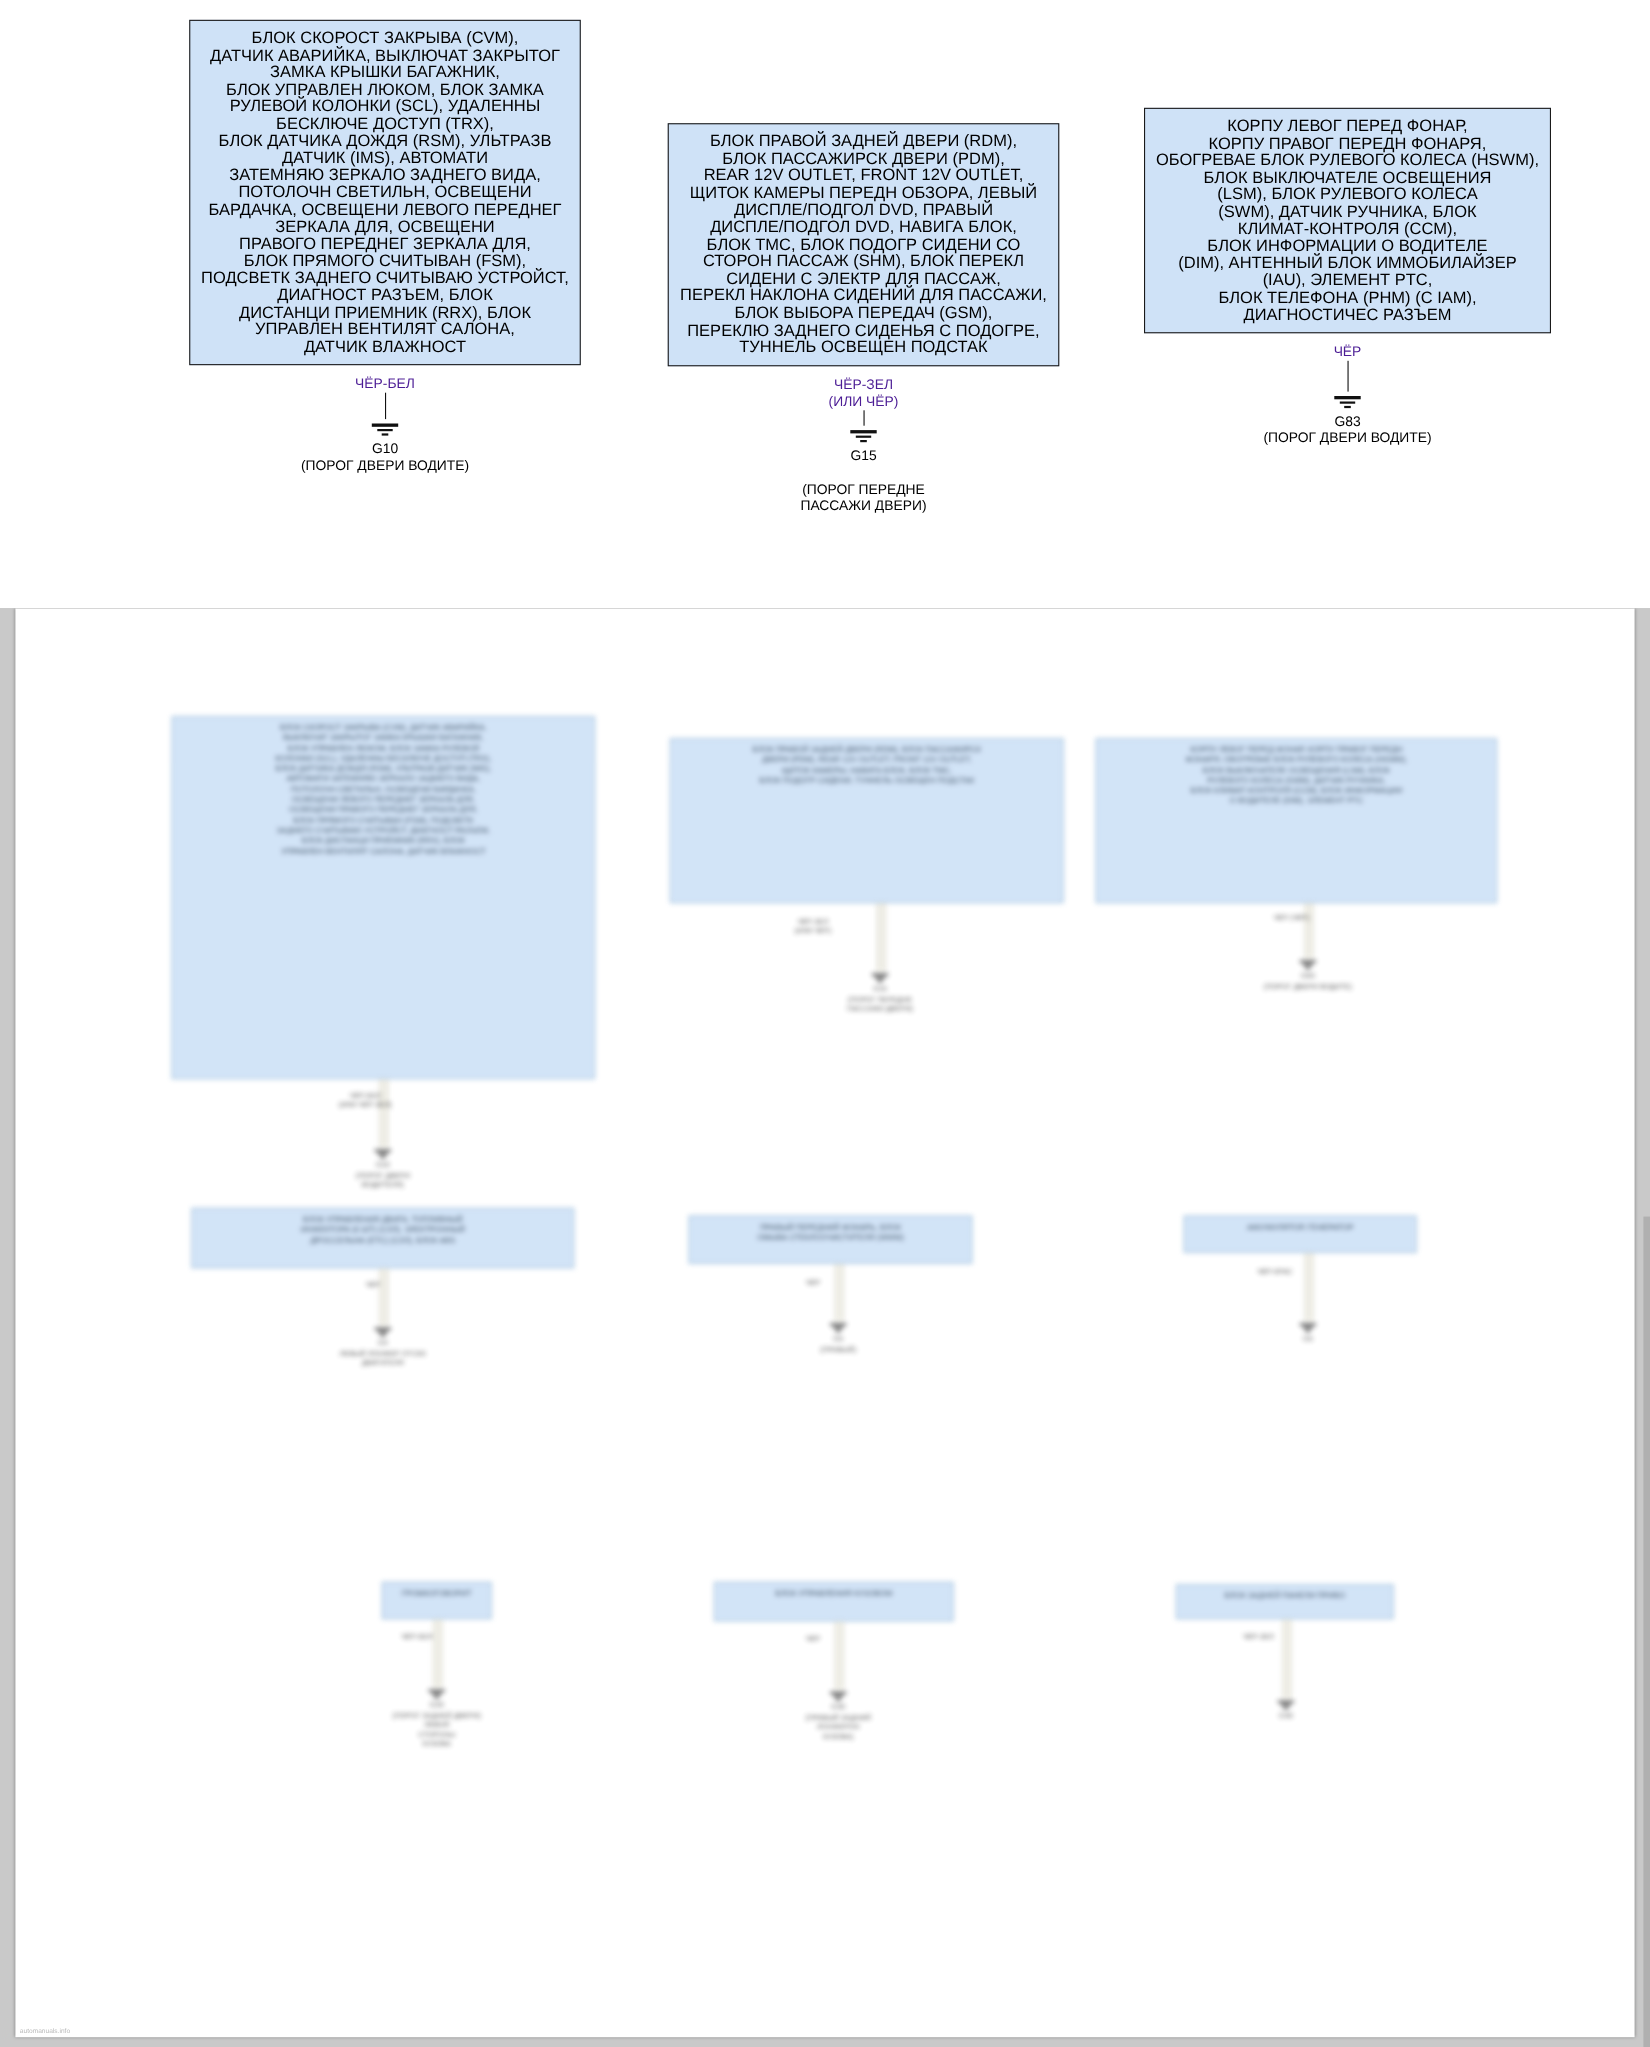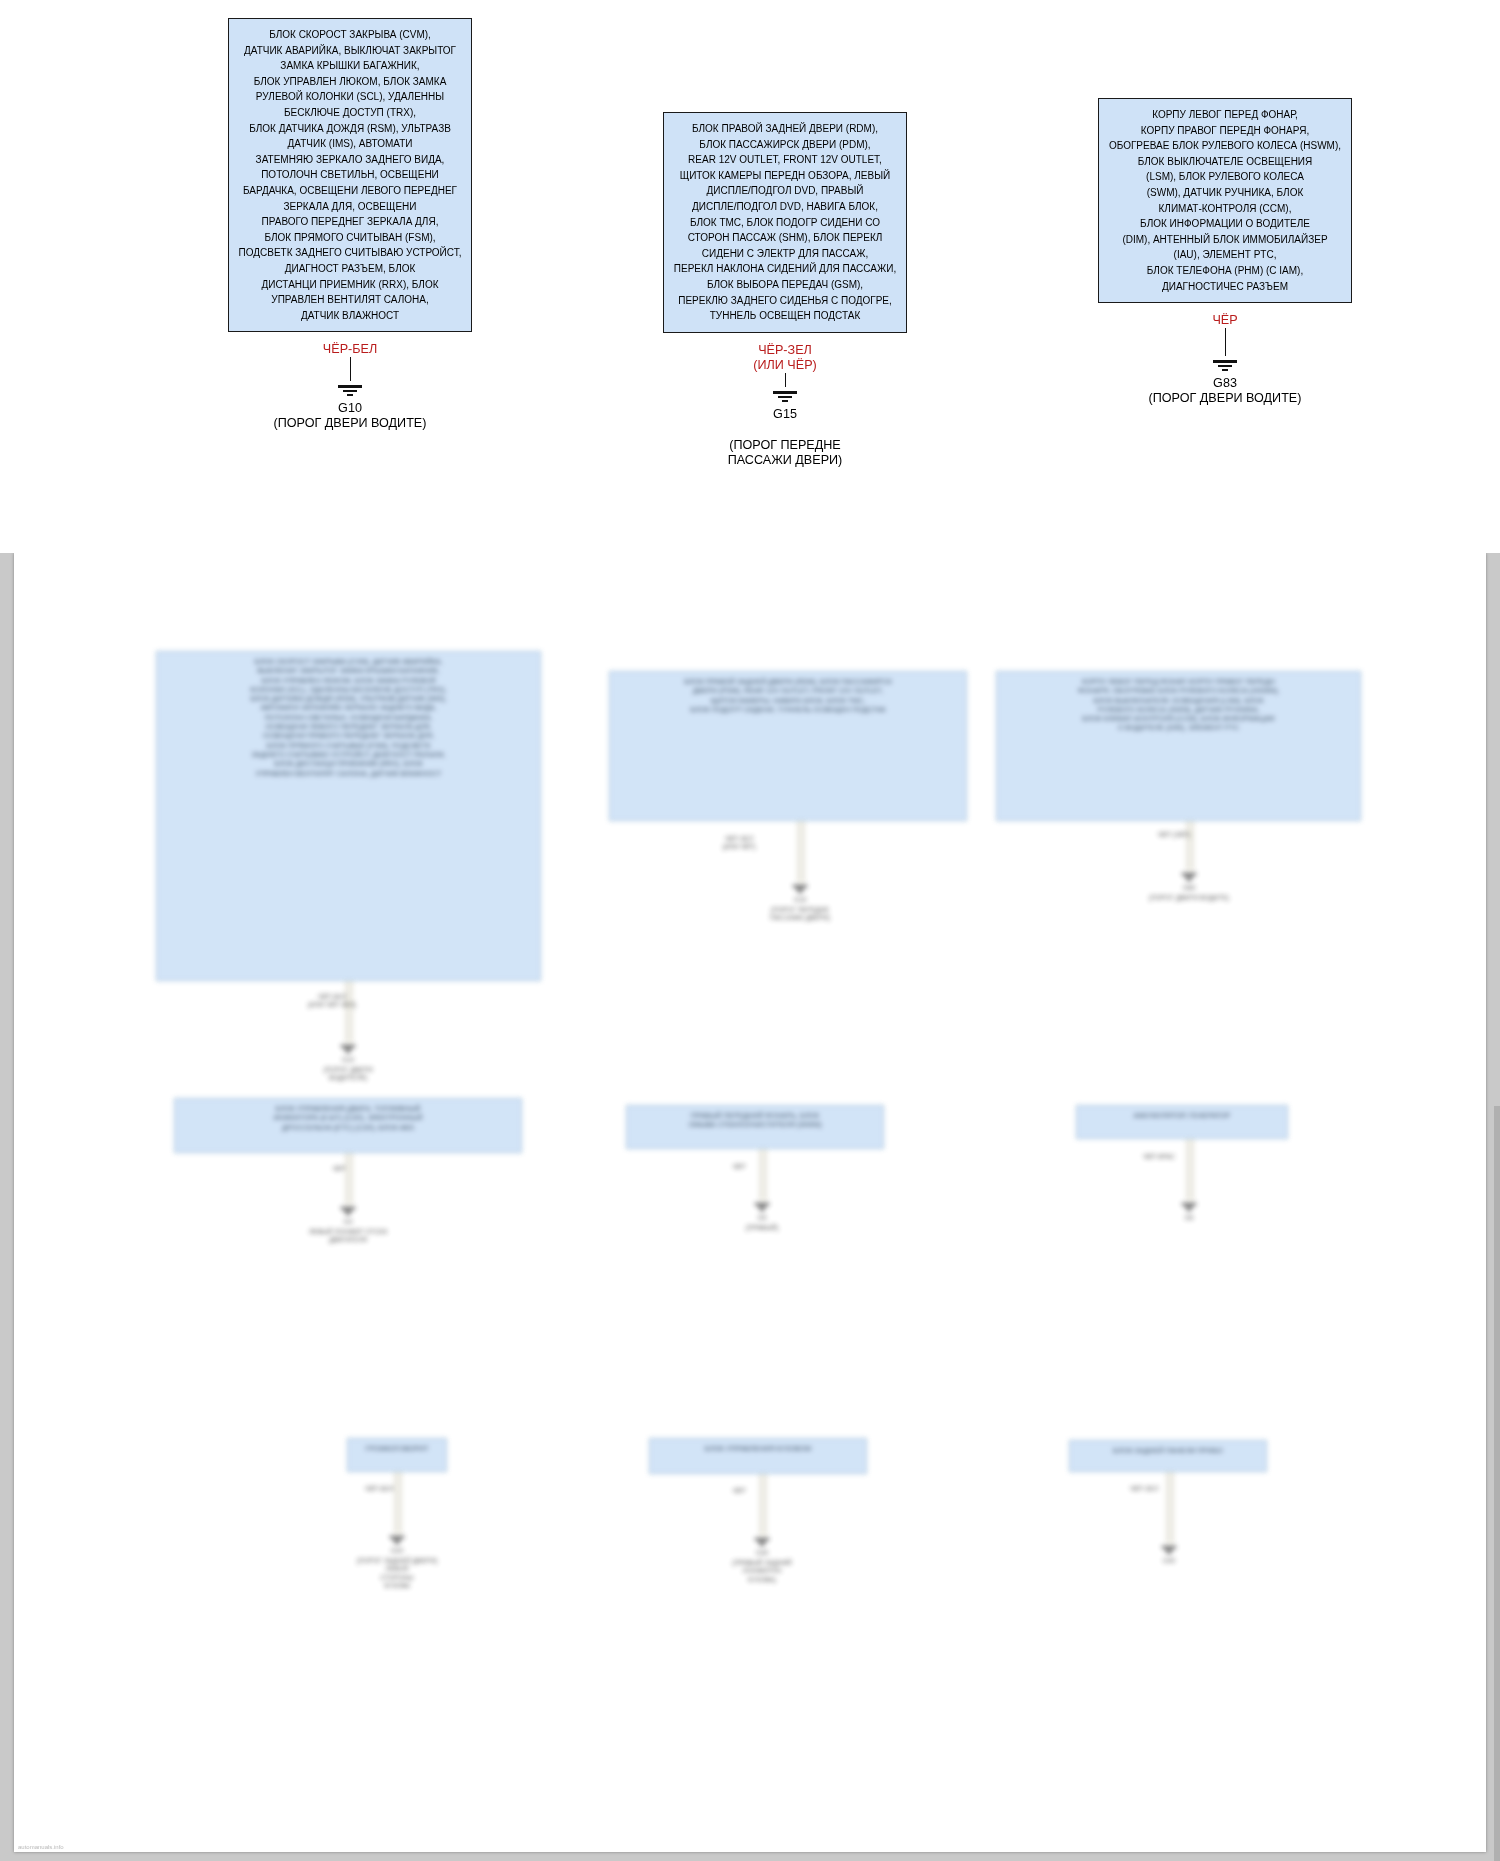--- a/index.html
+++ b/index.html
@@ -33,30 +33,30 @@
     flex-direction: column;
     align-items: center;
   }
 
   .comp-box {
     background: #cfe2f7;
     border: 1px solid #1a1a1a;
     box-sizing: border-box;
     padding: 8px 10px;
     text-align: center;
-    font-size: 10px;
+    font-size: 15px;
     line-height: 15.6px;
     color: #000000;
     white-space: pre-line;
   }
 
   .wire-label {
     font-size: 12.6px;
     line-height: 15px;
-    color: #b91c1c;
+    color: #4c1d95;
     text-align: center;
     white-space: pre-line;
   }
 
   .drop-line {
     width: 0;
     border-left: 1px solid #111;
     margin: 0 auto;
   }
 

